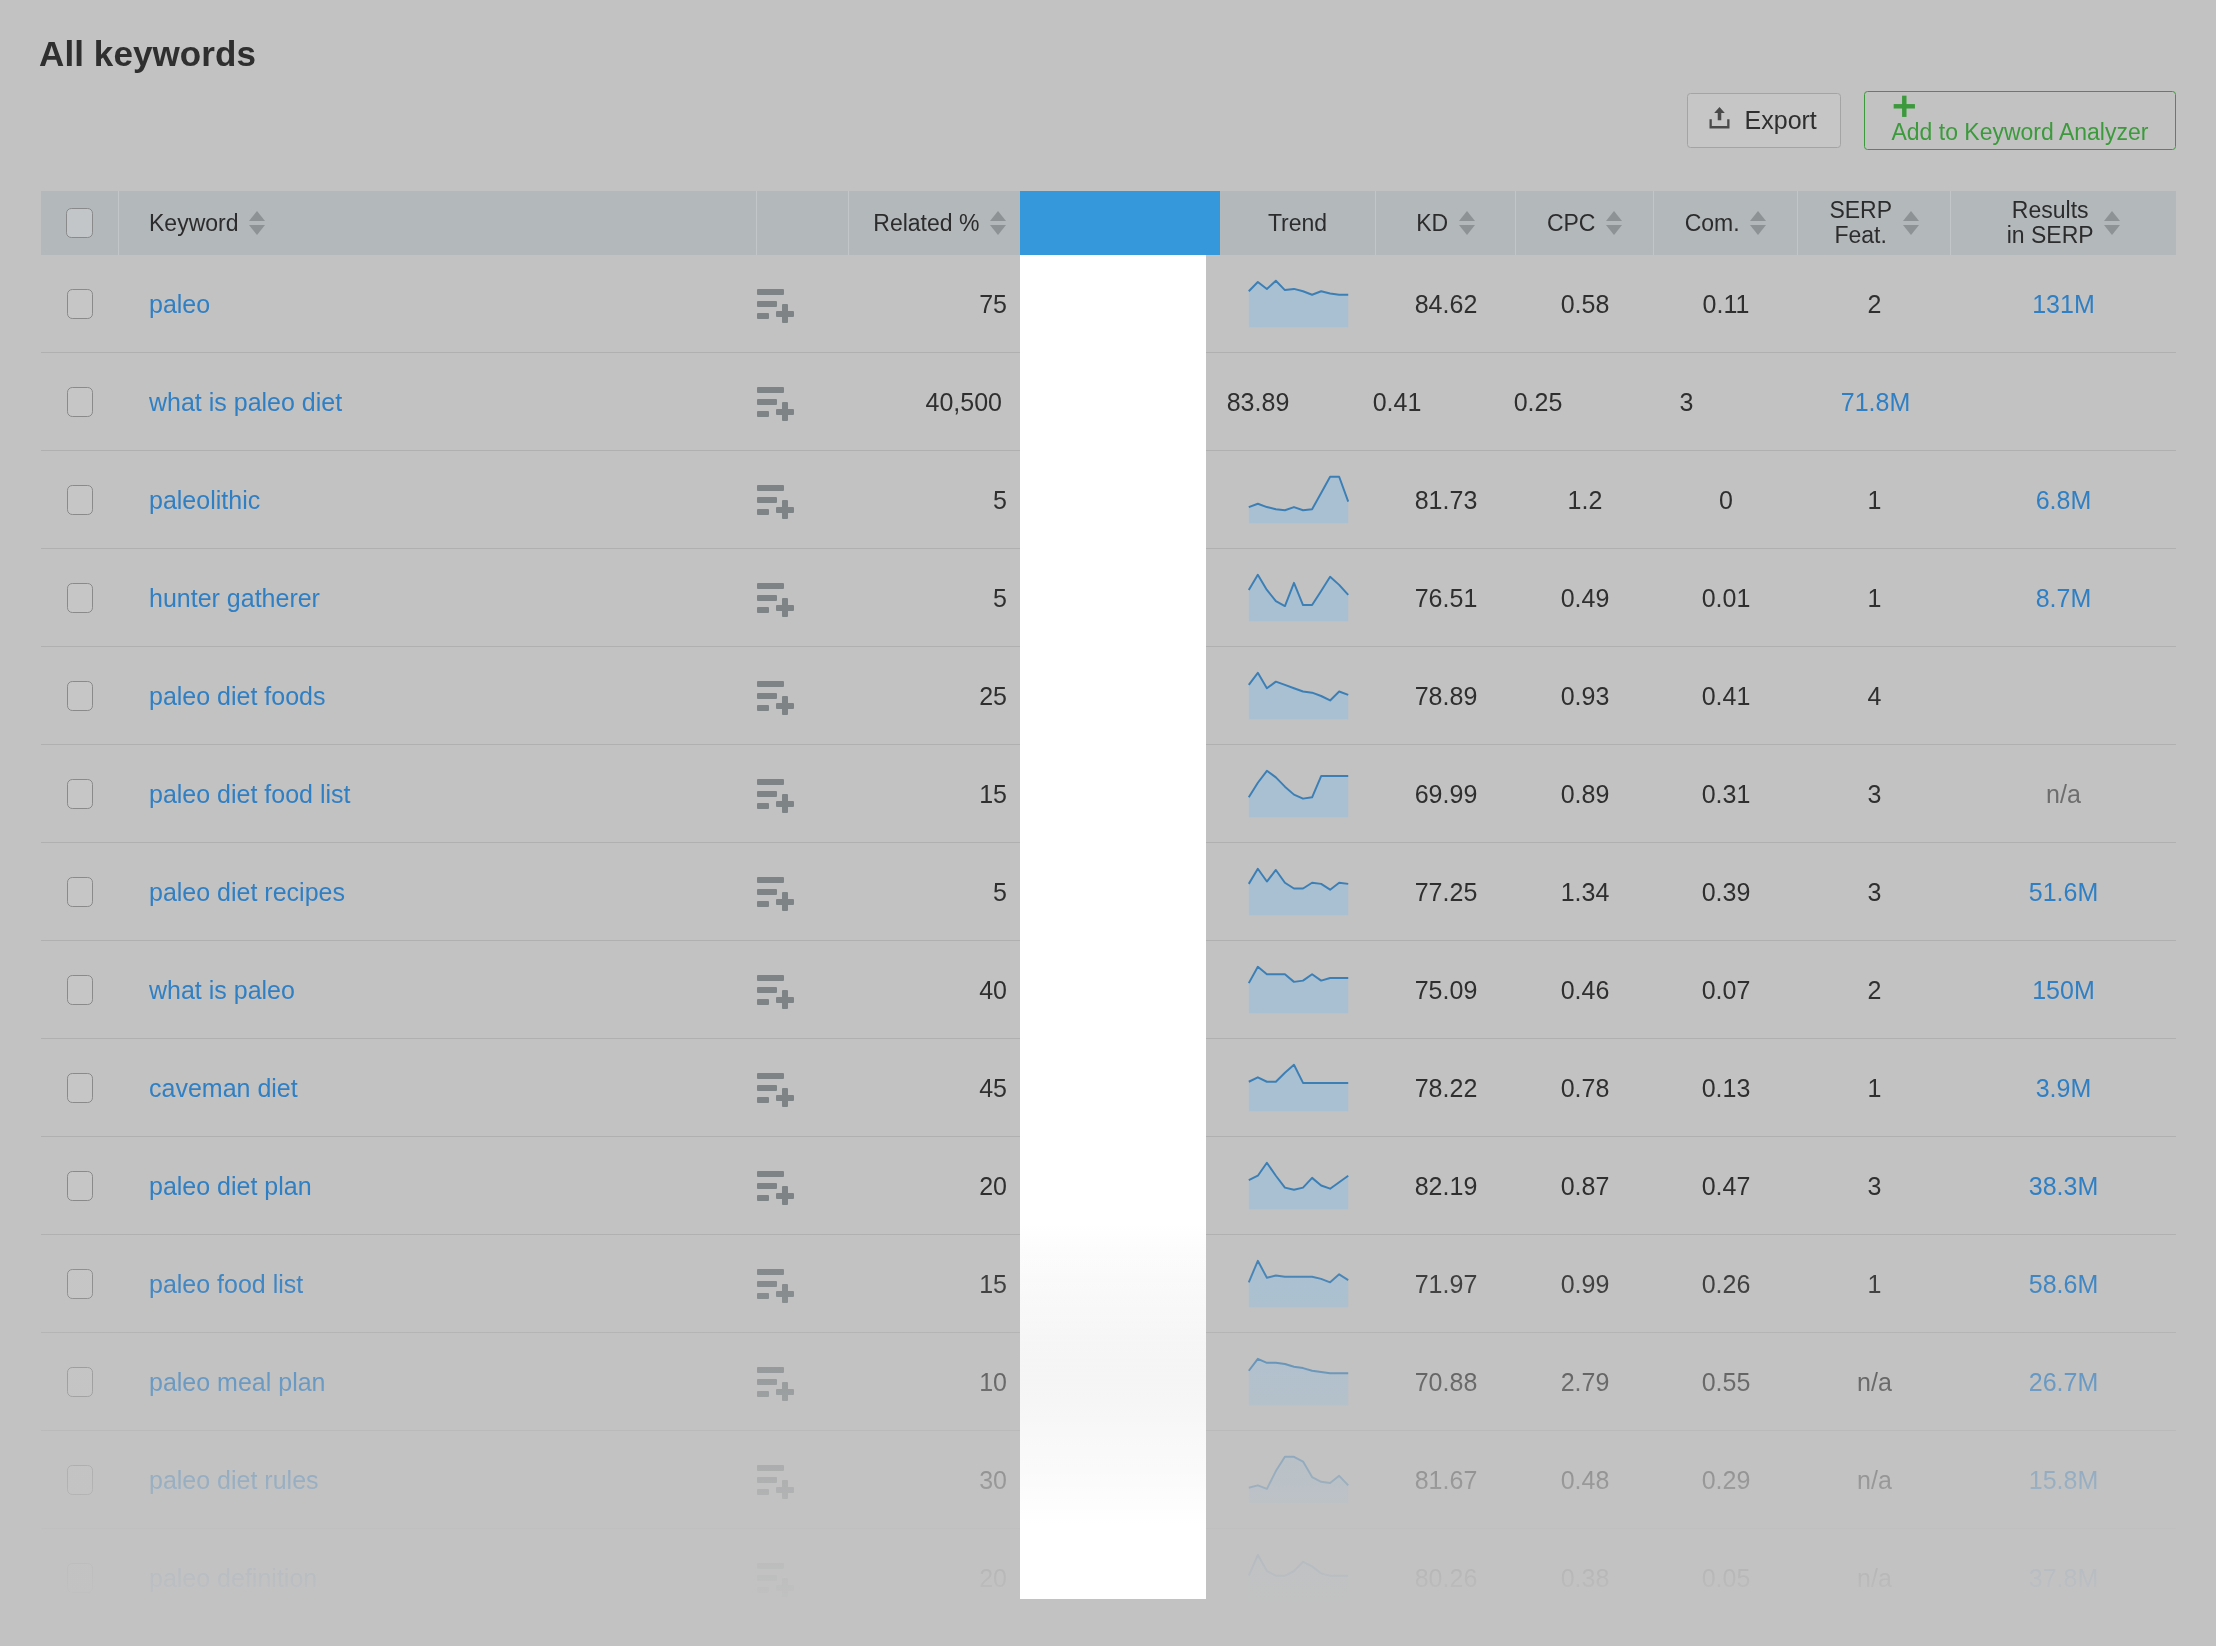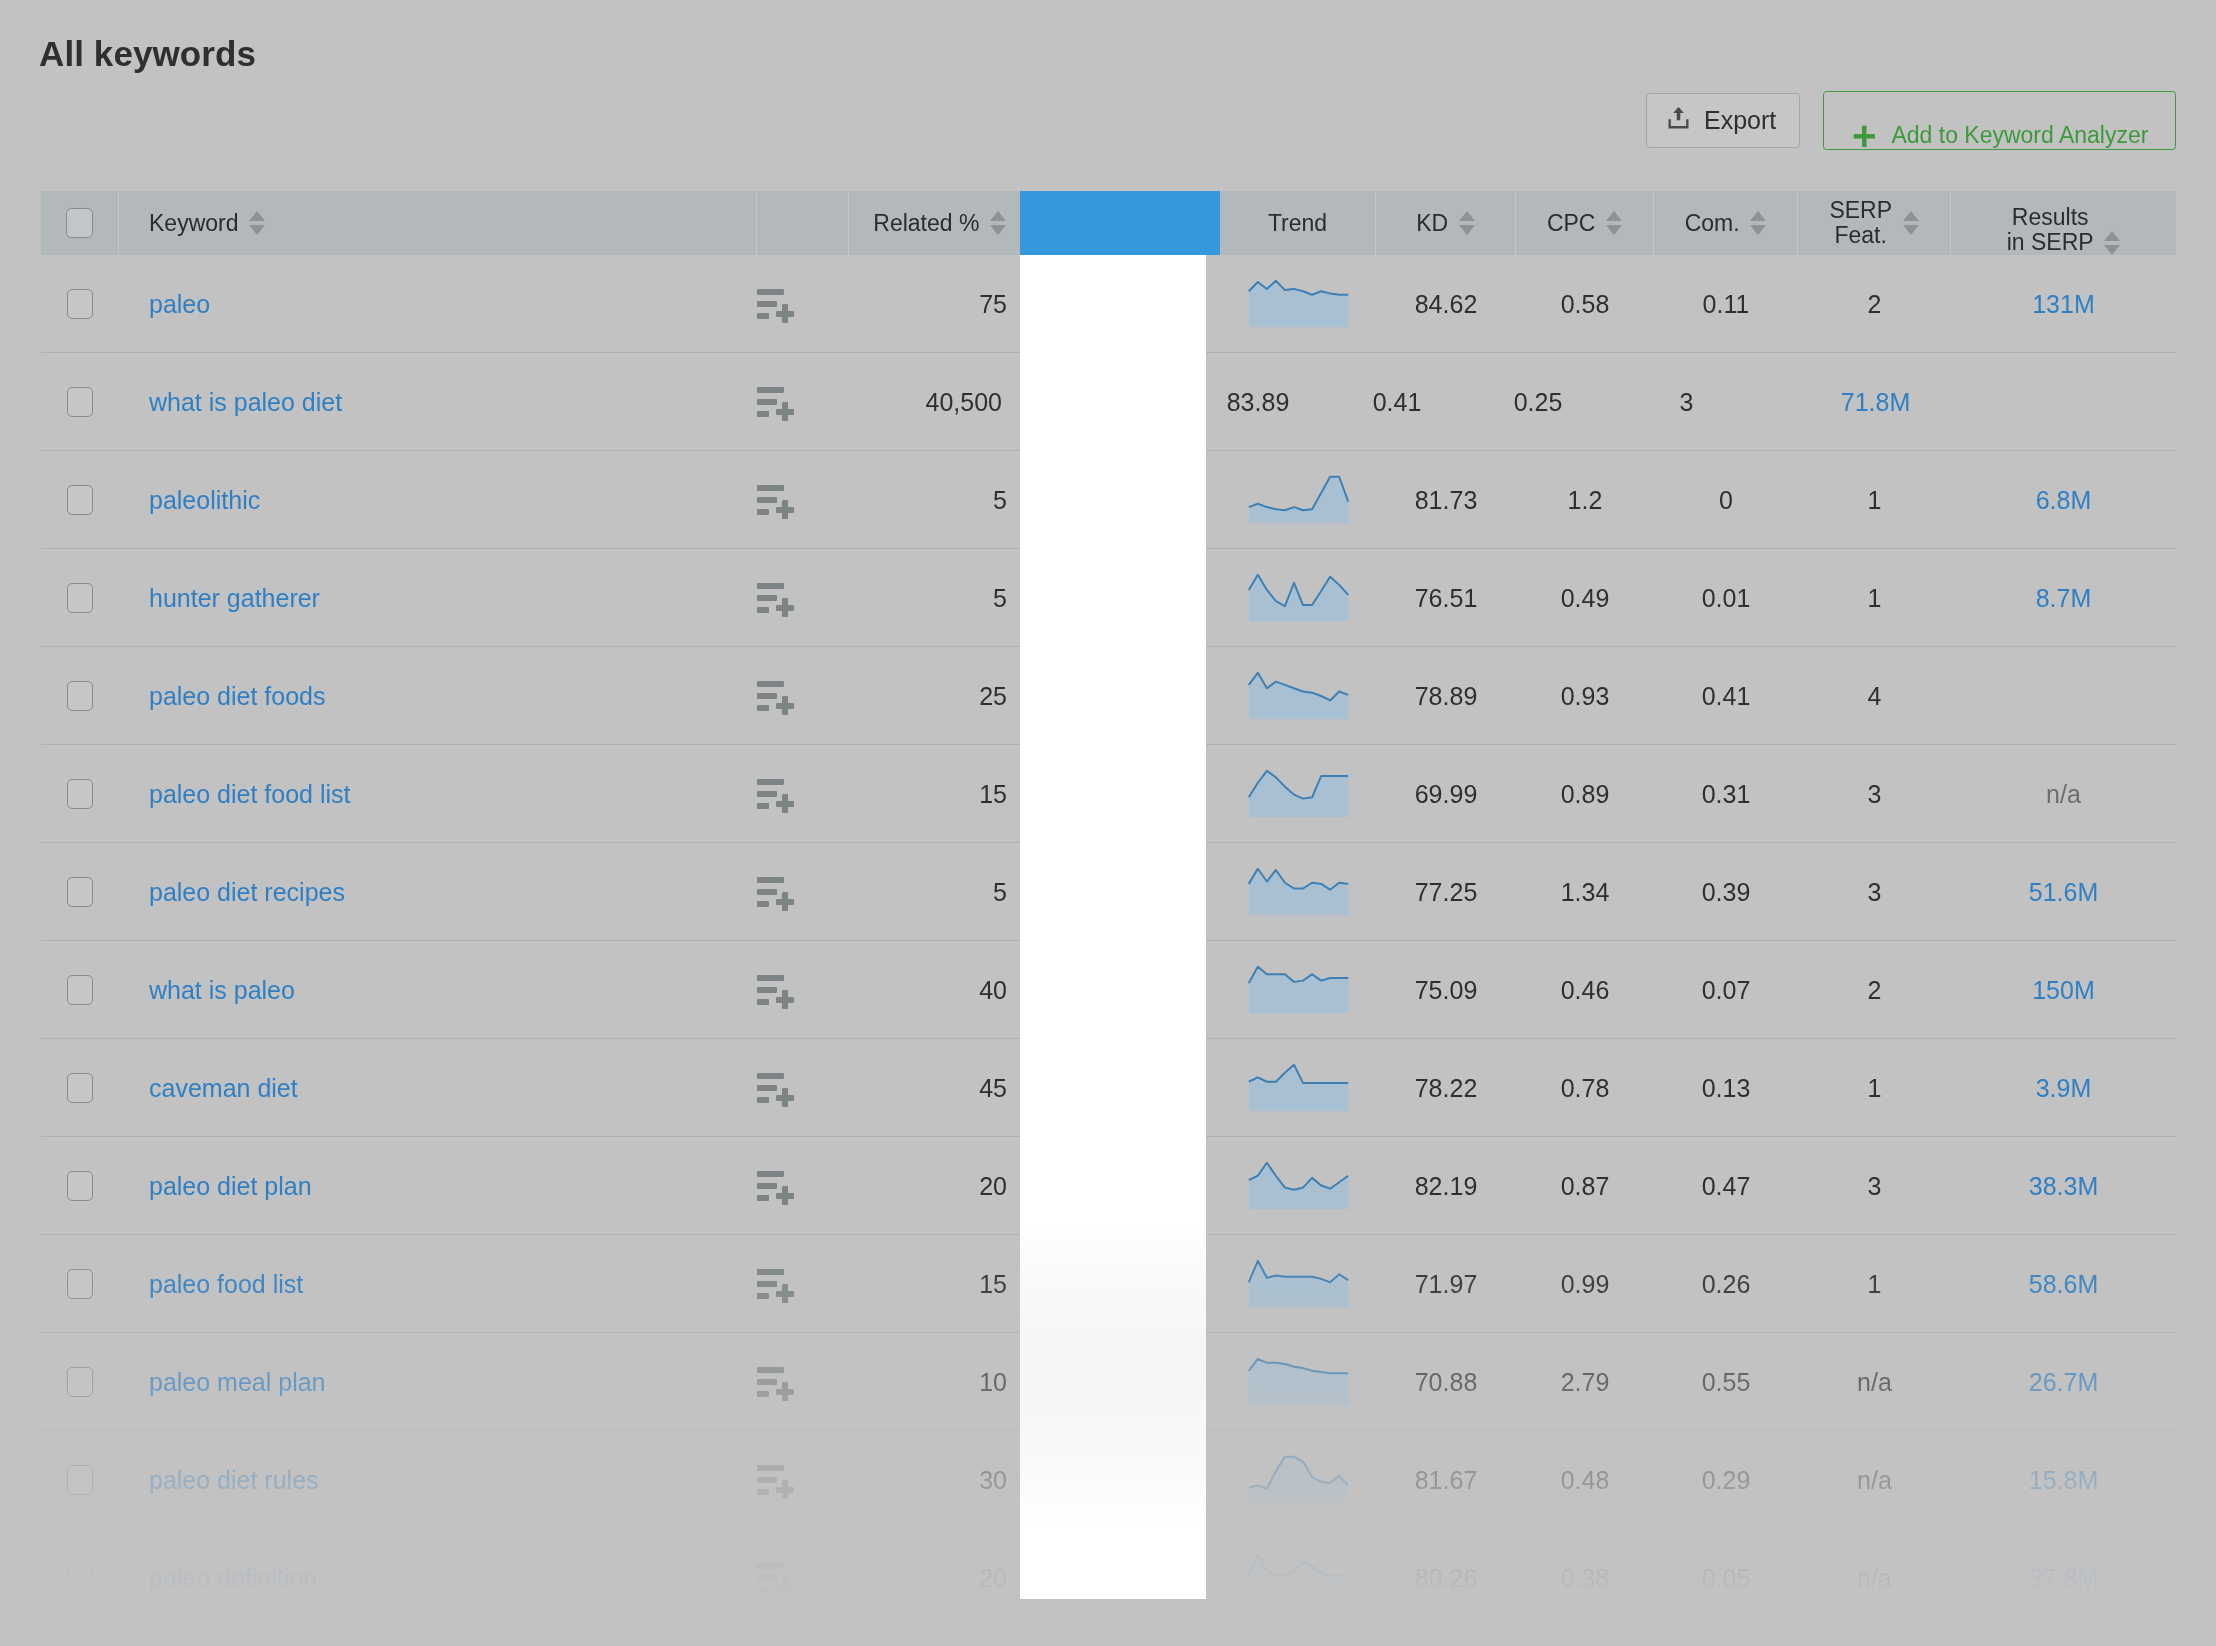--- a/index.html
+++ b/index.html
@@ -27,23 +27,23 @@
   .stat-group { display: flex; align-items: baseline; }
 
   .btns { position: absolute; right: 41px; top: 91px; display: flex; align-items: center; }
   .btn-export {
     height: 55px; display: flex; align-items: center; padding: 0 23px 0 19.5px;
     border: 0.9px solid #a4a4a4; border-radius: 3.5px; background: #c6c6c6;
     font-size: 25px; color: #2f2f2f; cursor: pointer;
   }
   .btn-export .lbl { margin-left: 14px; }
   .btn-add {
-    height: 59px; display: flex; align-items: flex-end; padding: 0 26.6px;
+    height: 59px; display: flex; align-items: flex-start; padding: 0 26.6px;
     border: 1.8px solid #3c9a3c; border-radius: 3.5px; background: transparent;
-    font-size: 23px; color: #3c9a3c; cursor: pointer; margin-left: 23px;
+    font-size: 23px; color: #3c9a3c; cursor: pointer; margin-left: 23px; flex-direction: column;
   }
   .btn-add .plus { font-size: 32px; line-height: 0; font-weight: 400; margin-right: 14px; position: relative; top: 0.9px;}
 
   
   .table { position: absolute; left: 41px; top: 191px; width: 2135px; }
   .row { display: flex; width: 2135px; align-items: stretch; }
   .thead .row { height: 64px; }
   .th, .td { display: flex; align-items: center; }
 
   .c-check { width: 78px; justify-content: center; flex: none; }
@@ -63,21 +63,21 @@
   .thead .th {
     background: #b3b8bb; height: 64px; color: #2c2c2c; font-size: 23px;
     border-right: 0.9px solid #c2c6c8; cursor: pointer; position: relative;
   }
   .thead .th.c-check { cursor: default; }
   .thead .th.c-kw { justify-content: flex-start; }
   .thead .th.c-vol {
     background: #3498db; color: #fff; justify-content: center; padding-right: 0;
     border-right: none;
   }
-  .thead .th.c-res { border-right: none; align-items: flex-end; }
+  .thead .th.c-res { border-right: none; }
   .th-lbl { line-height: 1.08; }
   .th-lbl.two { text-align: center; }
   .sorter {
     display: inline-flex; flex-direction: column; margin-left: 10.6px;
     justify-content: center; gap: 4.4px;
   }
   .sorter .up, .sorter .dn {
     width: 0; height: 0; border-left: 8.9px solid transparent; border-right: 8.9px solid transparent;
   }
   .sorter .up { border-bottom: 10.6px solid #8d9295; }

